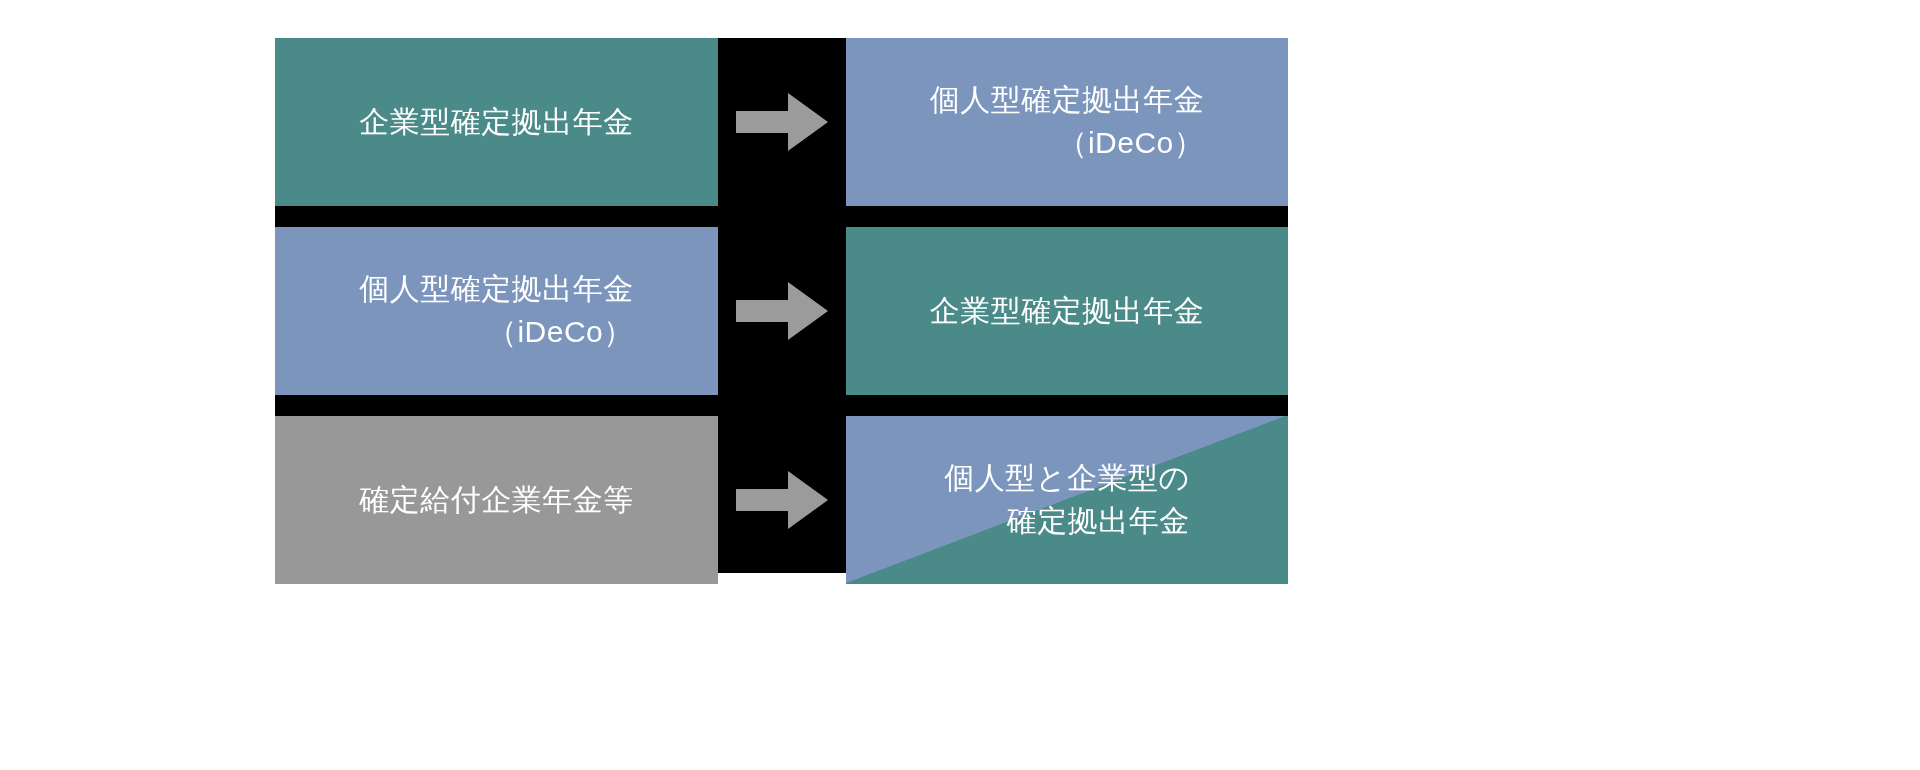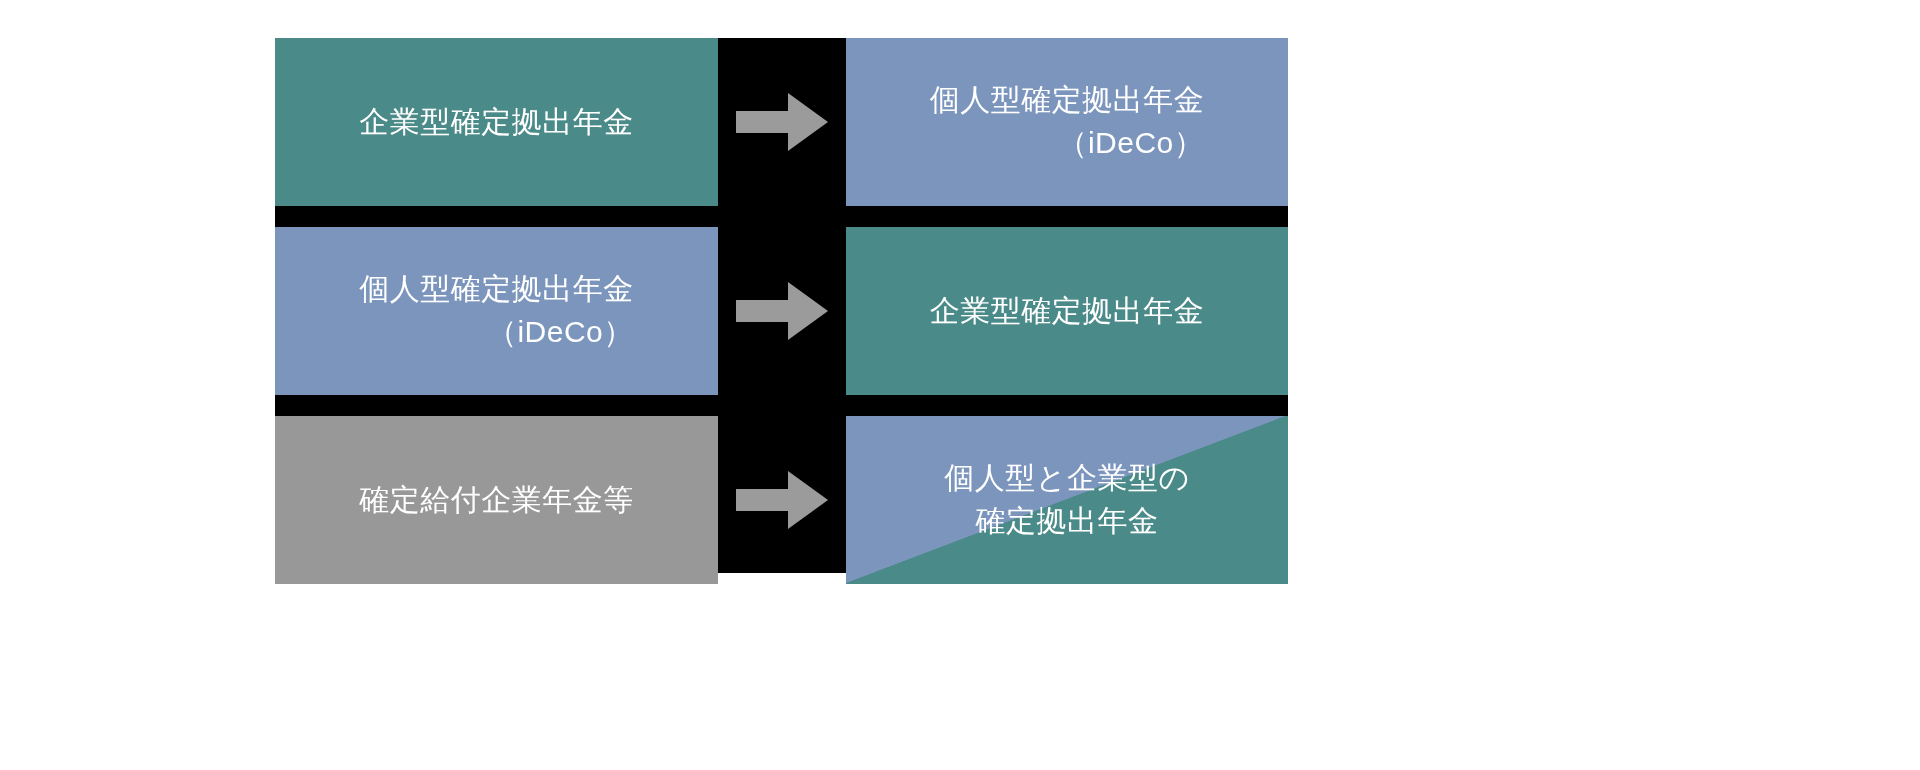--- a/index.html
+++ b/index.html
@@ -67,20 +67,21 @@
     width: 442px;
   }
 
   .bg-teal  { background: #4a8a88; }
   .bg-blue  { background: #7b95bd; text-align: right; }
   .bg-gray  { background: #989898; }
 
   
   .bg-split {
     background: linear-gradient(to bottom right, #7b95bd 0%, #7b95bd 49.6%, #4a8a88 49.8%, #4a8a88 100%);
+    text-align: right;
   }
 
   .cell-text {
     position: relative;
     z-index: 2;
     white-space: pre-line;
     display: block;
   }
 
   

